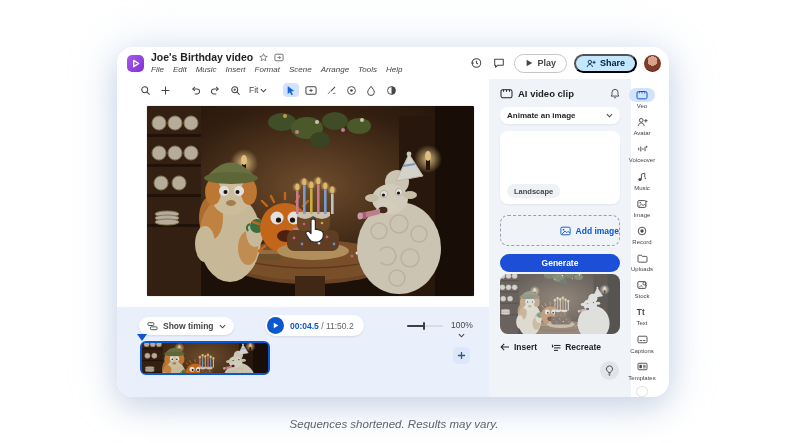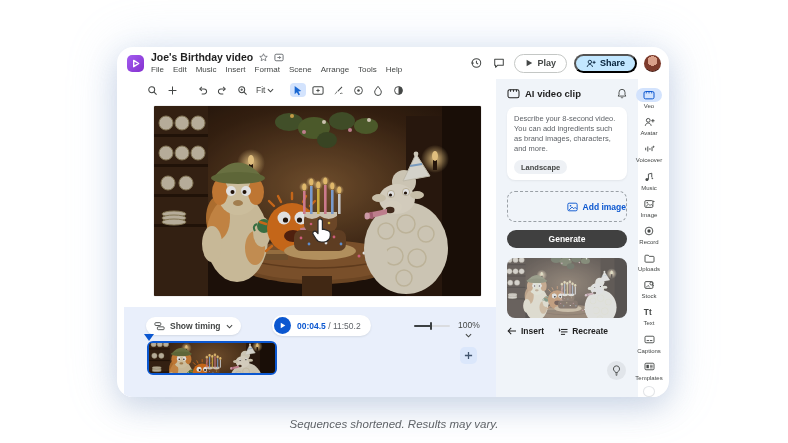--- a/index.html
+++ b/index.html
@@ -14,36 +14,36 @@
     display:flex; flex-direction:column; }
 
   
   .win-header { height:32px; display:flex; align-items:center; padding:0 8px 0 10px; flex:0 0 auto; }
   .logo { width:17px; height:17px; border-radius:5px; background:linear-gradient(135deg,#a35df0,#8430ce);
     display:flex; align-items:center; justify-content:center; margin-right:7px; flex:0 0 auto; }
   .title-block { display:flex; flex-direction:column; justify-content:center; }
   .title-row { display:flex; align-items:center; gap:6px; }
   .doc-title { font-size:10.5px; font-weight:700; color:#1f1f1f; line-height:11px; white-space:nowrap; }
   .title-ico { color:#5f6368; display:flex; align-items:center; }
-  .menu-row { display:flex; gap:9px; margin-top:2px; }
+  .menu-row { display:flex; gap:9px; margin-top:2px;font-style:italic; }
   .menu-item { font-size:8px; color:#444746; cursor:default; }
   .header-right { margin-left:auto; display:flex; align-items:center; gap:7px; }
   .hd-ico { width:16px; height:16px; display:flex; align-items:center; justify-content:center; color:#444746; }
   .btn-play { display:flex; align-items:center; gap:4px; border:1px solid #c4c7c5; border-radius:999px;
     height:19px; padding:0 10px; font-size:9px; font-weight:700; color:#444746; background:#fff;justify-content:center; }
   .btn-share { display:flex; align-items:center; gap:4px; border-radius:999px; height:19px; padding:0 10px;
     font-size:9px; font-weight:700; color:#001d35; background:#c2e7ff; }
   .avatar { width:17px; height:17px; border-radius:50%;
     background:radial-gradient(circle at 50% 35%, #d9a08a 0 34%, #7d3b2c 35% 70%, #4a2018 71%); }
 
   
   .win-body { flex:1; display:flex; min-height:0; }
 
   
-  .editor { width:372px; display:flex; flex-direction:column; background:#fff;margin-left:7px; }
+  .editor { width:372px; display:flex; flex-direction:column; background:#fff; }
   .toolbar { height:22px; display:flex; align-items:center; gap:4px; padding-left:20px; flex:0 0 auto; }
   .tb-ico { width:16px; height:14px; display:flex; align-items:center; justify-content:center; color:#444746; border-radius:4px; }
   .tb-ico.active { background:#d3e3fd; }
   .tb-fit { display:flex; align-items:center; gap:2px; font-size:8.5px; color:#444746; padding:0 2px; }
   .tb-gap { width:6px; }
   .canvas-wrap { flex:1; position:relative; background:#fff; }
   .canvas { position:absolute; left:30px; top:5px; width:327px; height:190px; border-radius:2px; overflow:hidden;
     background:#1a0f08; box-shadow:0 0 0 1px rgba(0,0,0,.06); }
   .canvas svg.scene-view { display:block; width:100%; height:100%; }
   .hand-cursor { position:absolute; left:155px; top:112px; width:24px; height:27px; }
@@ -76,22 +76,22 @@
   .ai-bell { margin-left:auto; color:#444746; display:flex; }
   .ai-dropdown { height:17px; background:#fff; border-radius:8px; display:flex; align-items:center; padding:0 7px;
     font-size:8px; font-weight:700; color:#1f1f1f; margin-bottom:7px; box-shadow:0 1px 2px rgba(60,64,67,.08); }
   .ai-dropdown .chev { margin-left:auto; color:#444746; display:flex; }
   .prompt-card { background:#fff; border-radius:8px; padding:7px 7px 6px 7px; height:73px; display:flex; flex-direction:column;
     margin-bottom:11px; box-shadow:0 1px 2px rgba(60,64,67,.08); }
   .prompt-placeholder { font-size:7.5px; line-height:10px; color:#5f6368; }
   .chip { margin-top:auto; align-self:flex-start; background:#eef1f5; border-radius:999px; padding:2.5px 7px; font-size:7.5px; color:#444746; font-weight:700; }
   .add-image-btn { border:1px dashed #9aa0a6; border-radius:8px; height:31px; display:flex; align-items:center; justify-content:flex-end;
     gap:5px; color:#0b57d0; font-size:8.5px; font-weight:700; margin-bottom:8px; }
-  .generate-btn { background:#404040; border-radius:999px; height:18px; display:flex; align-items:center; justify-content:center;
-    color:#fff; font-size:8.5px; font-weight:700; margin-bottom:10px; }
+  .generate-btn { background:#1d4ed8; border-radius:999px; height:18px; display:flex; align-items:center; justify-content:center;
+    color:#fff; font-size:8.5px; font-weight:700; margin-bottom:2px; }
   .preview-thumb { border-radius:8px; overflow:hidden; height:60px; background:#dfe5ec; margin-bottom:8px; }
   .preview-thumb svg { display:block; width:100%; height:100%; filter:brightness(1.35) saturate(.5) contrast(.75); opacity:.8; }
   .result-actions { display:flex; align-items:center; gap:14px; }
   .ra-btn { display:flex; align-items:center; gap:4px; font-size:8.5px; font-weight:700; color:#1f1f1f; }
   .tip-bulb { position:absolute; right:12px; bottom:17px; width:19px; height:19px; border-radius:50%; background:#e1e5ea;
     display:flex; align-items:center; justify-content:center; color:#444746; }
 
   
   .sidebar { width:22px; background:#fff; display:flex; flex-direction:column; align-items:center; padding-top:6px; gap:0; position:relative; }
   .sb-item { display:flex; flex-direction:column; align-items:center; gap:1px; height:30px; width:100%; justify-content:center; }
@@ -514,23 +514,30 @@
           </svg>
           <span class="ai-title">AI video clip</span>
           <span class="ai-bell">
             <svg width="10" height="11" viewBox="0 0 12 13">
                 <path d="M6 1.5a3.6 3.6 0 0 0-3.6 3.6V8L1.3 9.6h9.4L9.6 8V5.1A3.6 3.6 0 0 0 6 1.5z" fill="none" stroke="#444746" stroke-width="1.1"></path>
                 <path d="M4.8 11a1.3 1.3 0 0 0 2.4 0" fill="none" stroke="#444746" stroke-width="1.1"></path>
               </svg>
           </span>
         </div>
 
+        <div class="ai-dropdown">
+          <span>Animate an image</span>
+          <span class="chev">
+            <svg width="7" height="5" viewBox="0 0 8 5">
+                <polyline points="1,1 4,4 7,1" fill="none" stroke="#444746" stroke-width="1.2"></polyline>
+              </svg>
+          </span>
+        </div>
 
         <div class="prompt-card">
-          <div class="prompt-placeholder">Describe your 8-second video. You can add ingredients such as brand images, characters, and more.</div>
           <span class="chip">Landscape</span>
         </div>
 
         <div class="add-image-btn">
           <svg width="11" height="10" viewBox="0 0 13 11">
               <rect x="1" y="1" width="11" height="9" rx="1.5" fill="none" stroke="#0b57d0" stroke-width="1.1"></rect>
               <circle cx="4.2" cy="4" r="1" fill="#0b57d0"></circle>
               <path d="M2.5 9 6 5.5l2 2 1.6-1.6 1.9 2" fill="none" stroke="#0b57d0" stroke-width="1.1"></path>
             </svg>
           <span>Add image</span>

